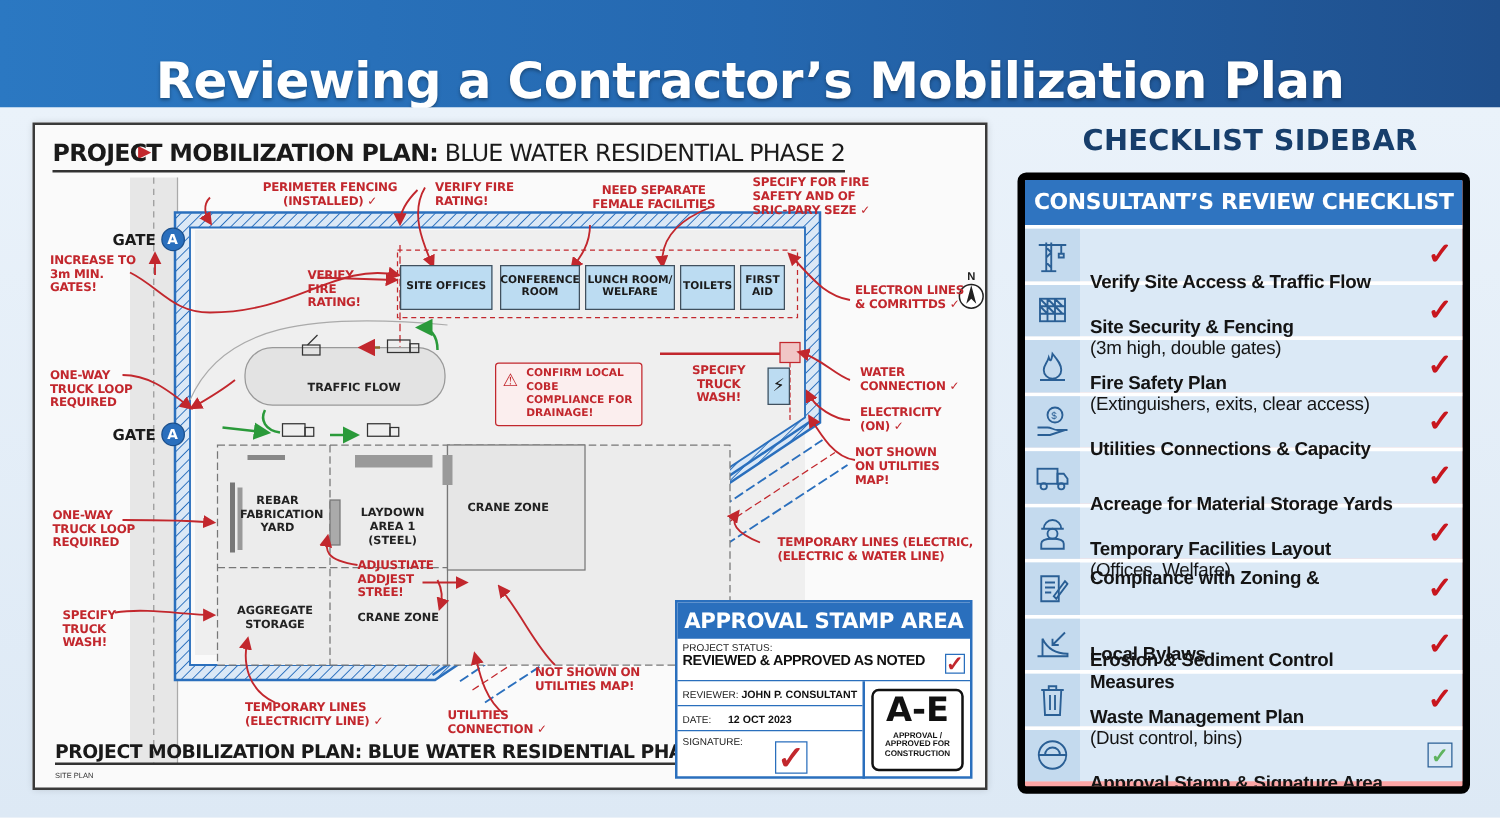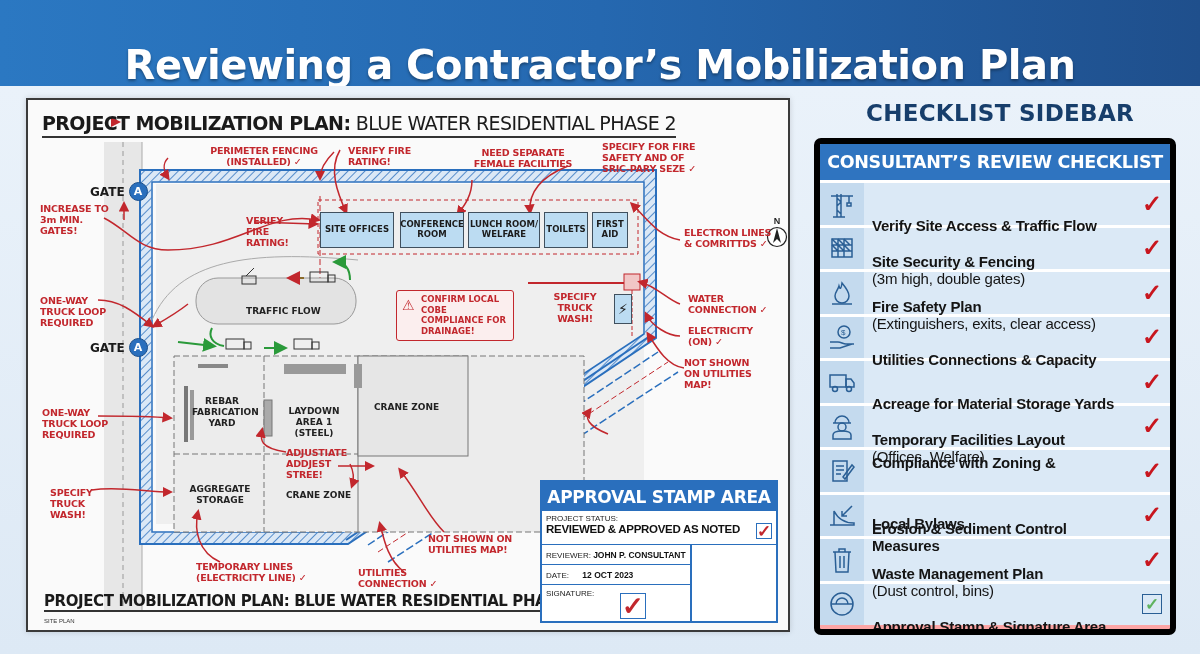--- a/index.html
+++ b/index.html
@@ -288,20 +288,21 @@
   <div class="lbl" style="left:574px; top:42px; width:112px; white-space:normal;">SPECIFY FOR FIRE SAFETY AND OF SRIC-PARY SEZE ✓</div>
   <div class="lbl" style="left:12px; top:104px; width:70px; white-space:normal;">INCREASE TO 3m MIN. GATES!</div>
   <div class="lbl" style="left:218px; top:116px; width:60px; white-space:normal;">VERIFY FIRE RATING!</div>
   <div class="lbl" style="left:656px; top:128px; width:96px; white-space:normal;">ELECTRON LINES &amp; COMRITTDS ✓</div>
   <div class="lbl" style="left:12px; top:196px; width:70px; white-space:normal;">ONE-WAY TRUCK LOOP REQUIRED</div>
   <div class="lbl" style="left:522px; top:192px; width:50px; white-space:normal; text-align:center;">SPECIFY TRUCK WASH!</div>
   <div class="lbl" style="left:660px; top:194px; width:90px; white-space:normal;">WATER CONNECTION ✓</div>
   <div class="lbl" style="left:660px; top:226px; width:80px; white-space:normal;">ELECTRICITY (ON) ✓</div>
   <div class="lbl" style="left:656px; top:258px; width:68px; white-space:normal;">NOT SHOWN ON UTILITIES MAP!</div>
   <div class="lbl" style="left:14px; top:308px; width:72px; white-space:normal;">ONE-WAY TRUCK LOOP REQUIRED</div>
+  <div class="lbl" style="left:594px; top:330px; width:170px; white-space:normal;">TEMPORARY LINES (ELECTRIC, (ELECTRIC &amp; WATER LINE)</div>
   <div class="lbl" style="left:258px; top:348px; width:70px; white-space:normal;">ADJUSTIATE ADDJEST STREE!</div>
   <div class="lbl" style="left:22px; top:388px; width:50px; white-space:normal;">SPECIFY TRUCK WASH!</div>
   <div class="lbl" style="left:400px; top:434px; width:92px; white-space:normal;">NOT SHOWN ON UTILITIES MAP!</div>
   <div class="lbl" style="left:168px; top:462px; width:130px; white-space:normal;">TEMPORARY LINES (ELECTRICITY LINE) ✓</div>
   <div class="lbl" style="left:330px; top:468px; width:110px; white-space:normal;">UTILITIES CONNECTION ✓</div>
 
   <div class="sheet-footer">PROJECT MOBILIZATION PLAN: BLUE WATER RESIDENTIAL PHASE 2</div>
   <div class="sheet-sub">SITE PLAN</div>
 </div>
 
@@ -314,20 +315,24 @@
   </div>
   <div class="stamp-rows">
     <div class="stamp-row"><span>REVIEWER:</span> <b>JOHN P. CONSULTANT</b></div>
     <div class="stamp-row"><span>DATE:</span> &nbsp;&nbsp;&nbsp;&nbsp;&nbsp;<b>12 OCT 2023</b></div>
     <div class="stamp-sig">
       <span>SIGNATURE:</span>
       <div class="chk-box" style="left:78px; top:8px; width:26px; height:26px; font-size:26px;">✓</div>
     </div>
   </div>
   <div class="stamp-divider"></div>
+  <div class="stamp-ae">
+    <div class="big">A-E</div>
+    <div class="small">APPROVAL / APPROVED FOR CONSTRUCTION</div>
+  </div>
 </div>
 
 <div class="side-title">CHECKLIST SIDEBAR</div>
 <div class="checklist">
   <div class="cl-head">CONSULTANT’S REVIEW CHECKLIST</div>
 
   <div class="cl-item">
     <div class="ic">
         <svg width="26" height="28" fill="none" stroke="#2a5f95" stroke-width="1.5">
           <path d="M8,27 L8,4 M12,27 L12,4 M8,8 L12,12 M12,12 L8,16 M8,20 L12,24 M2,6 L24,6 M20,6 L20,13 M18,13 h4 v3 h-4 z M4,27 h12"></path>

